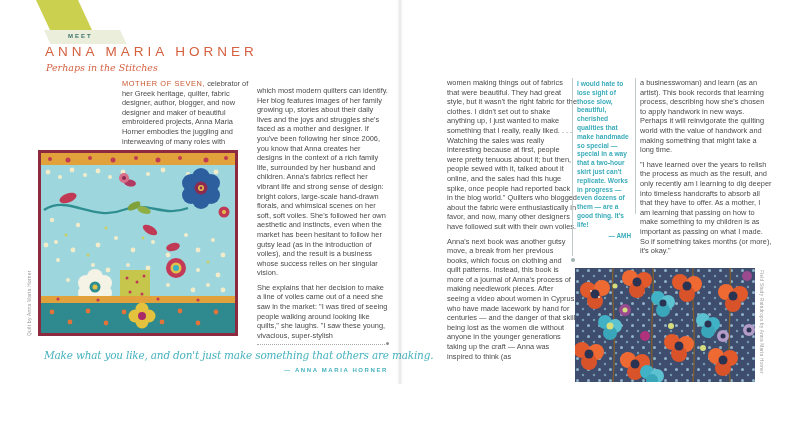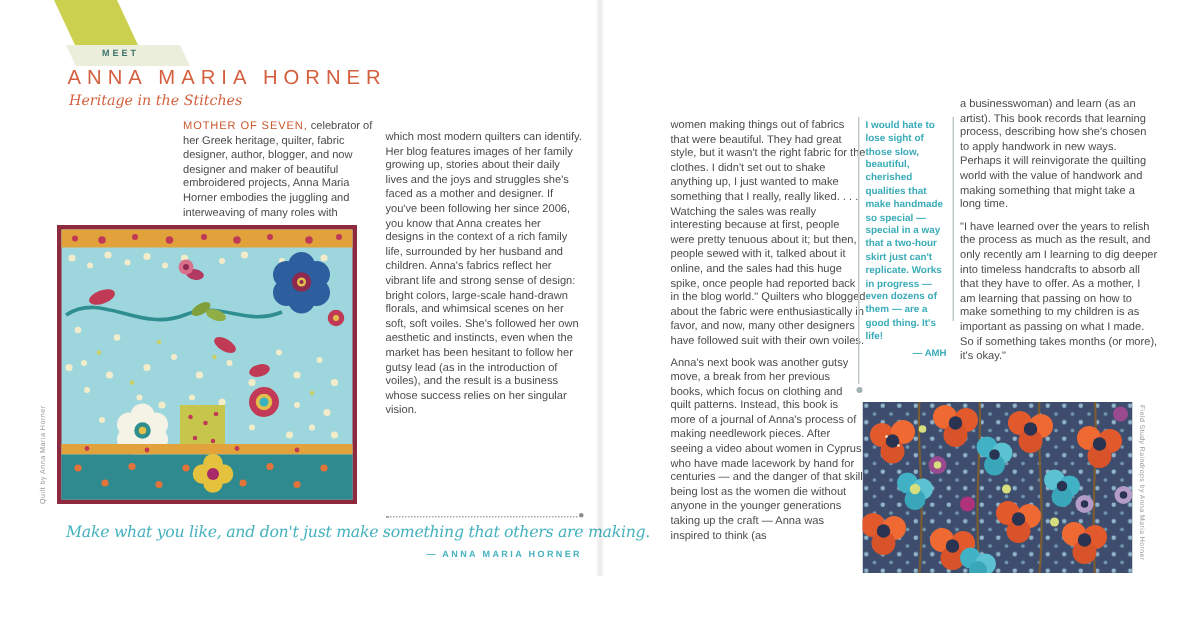--- a/index.html
+++ b/index.html
@@ -17,21 +17,21 @@
   .tag-label{left:68px;top:33px;font-size:6px;font-weight:bold;letter-spacing:2px;color:#41756f;}
   .page-title{left:45px;top:44px;font-size:13.5px;letter-spacing:4px;color:#d4603f;white-space:nowrap;}
   .page-subtitle{left:46px;top:62px;font-family:"DejaVu Serif",serif;font-style:italic;
                  font-size:9.5px;color:#d4603f;}
   
   .col{font-size:7.4px;line-height:9.6px;color:#4a4a4a;}
   .col p{margin:0 0 5px 0;}
   .col1{left:122px;top:79px;width:128px;}
   .col2{left:257px;top:86px;width:131px;}
   .col3{left:447px;top:78px;width:130px;}
-  .col4{left:640px;top:64px;width:132px;}
+  .col4{left:640px;top:78px;width:132px;}
   .lead{color:#c8562f;letter-spacing:0.6px;}
   
   .quilt{left:38px;top:150px;width:200px;height:186px;}
   .vcaption-left{left:27px;top:250px;height:86px;writing-mode:vertical-rl;transform:rotate(180deg);
                  font-size:4.8px;color:#999;letter-spacing:0.3px;}
   
   .lead-line{left:257px;top:344px;width:128px;border-top:1px dotted #a9a9a9;height:0;}
   .lead-dot{left:386px;top:342px;width:3px;height:3px;border-radius:50%;background:#8c8c8c;}
   
   .quote{left:44px;top:349px;width:350px;font-family:"DejaVu Serif",serif;font-style:italic;
@@ -61,27 +61,28 @@
 </style>
 </head>
 <body>
 
 <div id="spread">
 
   <div class="abs tag-shape"></div>
   <div class="abs tag-strip"></div>
   <div class="abs tag-label">MEET</div>
   <div class="abs page-title">ANNA MARIA HORNER</div>
-  <div class="abs page-subtitle">Heritage in the Stitches</div>
+  <div class="abs page-subtitle">Perhaps in the Stitches</div>
 
   <div class="abs col col1">
     <p><span class="lead">MOTHER OF SEVEN,</span><span> celebrator of her Greek heritage, quilter, fabric designer, author, blogger, and now designer and maker of beautiful embroidered projects, Anna Maria Horner embodies the juggling and interweaving of many roles with</span></p>
   </div>
   <div class="abs col col2">
     <p>which most modern quilters can identify. Her blog features images of her family growing up, stories about their daily lives and the joys and struggles she's faced as a mother and designer. If you've been following her since 2006, you know that Anna creates her designs in the context of a rich family life, surrounded by her husband and children. Anna's fabrics reflect her vibrant life and strong sense of design: bright colors, large-scale hand-drawn florals, and whimsical scenes on her soft, soft voiles. She's followed her own aesthetic and instincts, even when the market has been hesitant to follow her gutsy lead (as in the introduction of voiles), and the result is a business whose success relies on her singular vision.</p>
+    <p>She explains that her decision to make a line of voiles came out of a need she saw in the market: "I was tired of seeing people walking around looking like quilts," she laughs. "I saw these young, vivacious, super-stylish</p>
   </div>
 
   <div class="abs quilt">
     <svg width="200" height="186" viewBox="0 0 200 186" xmlns="http://www.w3.org/2000/svg">
       <rect x="1.5" y="1.5" width="197" height="183" fill="#9ed6dd" stroke="#8e2a40" stroke-width="3"></rect>
       <rect x="3" y="3" width="194" height="12" fill="#e2a23b"></rect>
       <g fill="#c03a55">
         <circle cx="12" cy="9" r="2"></circle>
           <circle cx="30" cy="10" r="2.5"></circle>
           <circle cx="52" cy="8" r="2"></circle>

